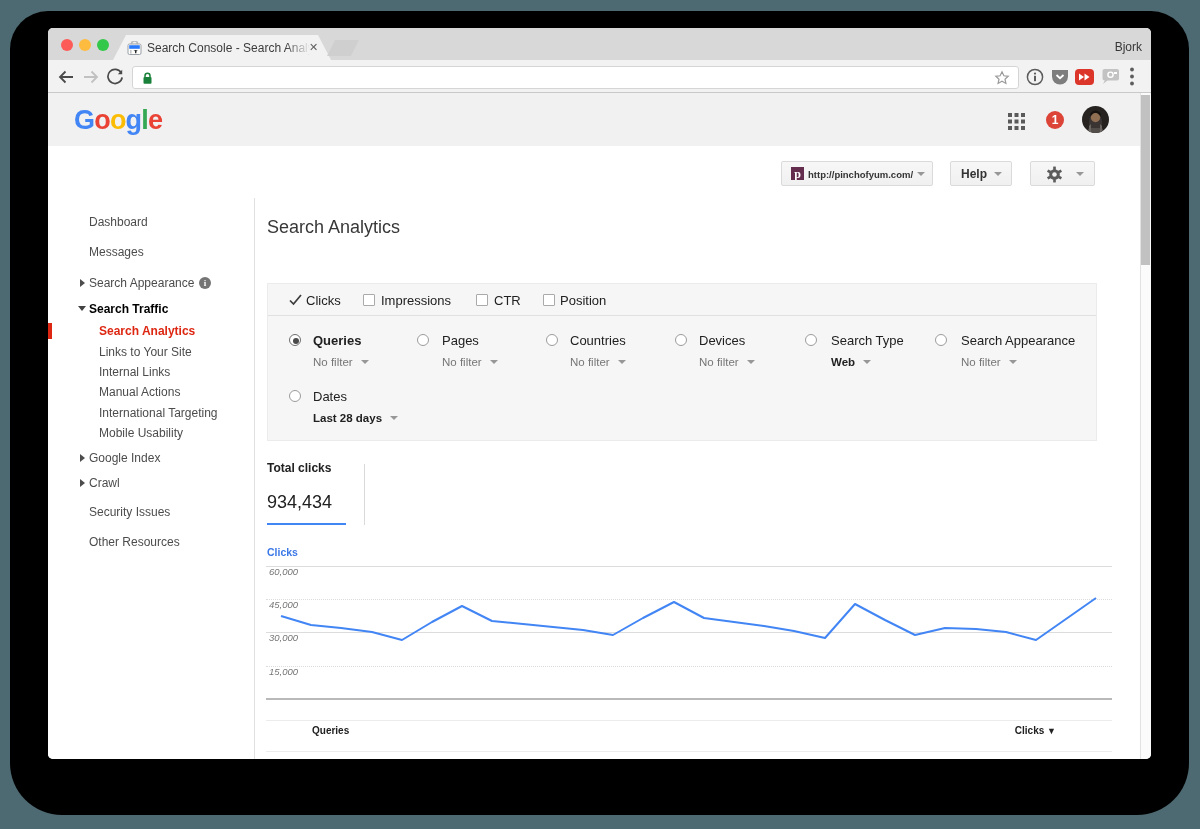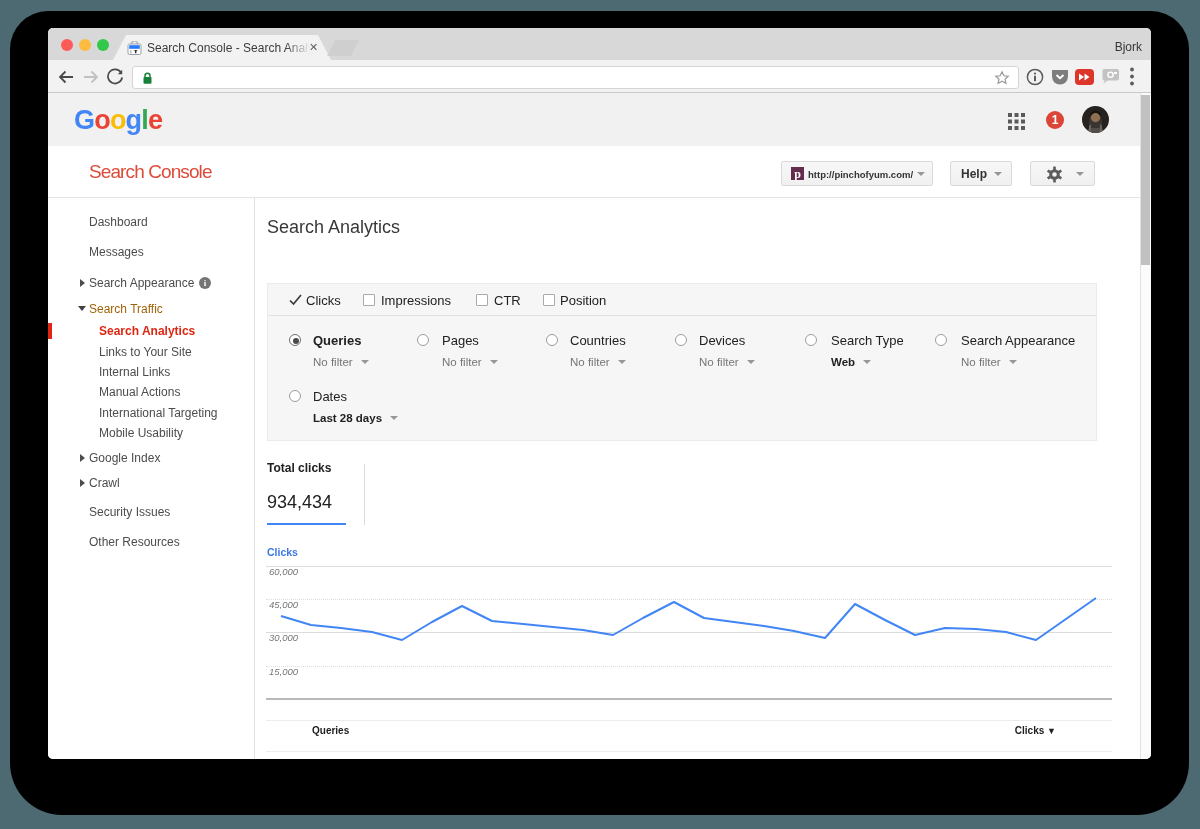--- a/index.html
+++ b/index.html
@@ -159,23 +159,20 @@
         <path d="M5.5 27 a8 9 0 0 1 16 0 z" fill="#524d49"></path>
         <path d="M7 16 a6.5 8 0 0 1 13 0 l0 6 -13 0 z" fill="#3a3533"></path>
         <circle cx="13.5" cy="11.5" r="4.7" fill="#8f6e52"></circle>
         <path d="M8 10 a5.5 5.5 0 0 1 11 0 l-1.4-0.8 a4.6 4.6 0 0 0 -8.2 0 z" fill="#15120f"></path>
         <path d="M9 27 v-9 l-2 2 v7 z" fill="#6a6560"></path>
         <path d="M18 27 v-9 l2 2 v7 z" fill="#6a6560"></path>
       </g>
     </svg>
   </div>
 
-  <div class="schead">
-    <div class="sctitle">Search Console</div>
-  </div>
   <div class="btn" style="left:733px;width:152px;">
     <svg style="position:absolute;left:9px;top:5px" width="13" height="13" viewBox="0 0 13 13">
         <rect width="13" height="13" fill="#642d4e"></rect>
         <text x="6.5" y="10.5" font-family="Liberation Serif, serif" font-size="12" fill="#fff" text-anchor="middle">p</text>
       </svg>
     <span style="position:absolute;left:26px;top:6.5px;font-size:9.5px;">http://pinchofyum.com/</span>
     <span class="caret" style="position:absolute;right:7px;top:10px;"></span>
   </div>
   <div class="btn" style="left:902px;width:62px;">
     <span style="position:absolute;left:10px;top:5px;">Help</span>
@@ -206,21 +203,21 @@
   <div class="sidebar"></div>
   <div class="redbar"></div>
   <div class="nav" style="left:41px;top:187px;">Dashboard</div>
   <div class="nav" style="left:41px;top:217px;">Messages</div>
   <div style="position:absolute;left:32px;top:250.5px;width:0;height:0;border-top:4px solid transparent;border-bottom:4px solid transparent;border-left:5px solid #4c4c4c;"></div>
   <div class="nav" style="left:41px;top:248px;">Search Appearance</div>
   <div style="position:absolute;left:151px;top:249px;width:12px;height:12px;border-radius:50%;background:#757575;color:#fff;font-size:9px;font-weight:bold;text-align:center;line-height:12px;font-family:'Liberation Serif',serif;">i</div>
   <div style="position:absolute;left:30px;top:278px;width:0;height:0;border-left:4px solid transparent;border-right:4px solid transparent;border-top:5px solid #424242;"></div>
   <div style="position:absolute;left:32px;top:426px;width:0;height:0;border-top:4px solid transparent;border-bottom:4px solid transparent;border-left:5px solid #4c4c4c;"></div>
   <div style="position:absolute;left:32px;top:451px;width:0;height:0;border-top:4px solid transparent;border-bottom:4px solid transparent;border-left:5px solid #4c4c4c;"></div>
-  <div class="nav" style="left:41px;top:274px;font-weight:normal;color:#a16207;">Search Traffic</div>
+  <div class="nav" style="left:41px;top:274px;font-weight:bold;color:#000000;">Search Traffic</div>
   <div class="nav" style="left:51px;top:296px;font-weight:bold;color:#dd2712;">Search Analytics</div>
   <div class="nav" style="left:51px;top:317px;">Links to Your Site</div>
   <div class="nav" style="left:51px;top:337px;">Internal Links</div>
   <div class="nav" style="left:51px;top:357px;">Manual Actions</div>
   <div class="nav" style="left:51px;top:378px;">International Targeting</div>
   <div class="nav" style="left:51px;top:398px;">Mobile Usability</div>
   <div class="nav" style="left:41px;top:423px;">Google Index</div>
   <div class="nav" style="left:41px;top:448px;">Crawl</div>
   <div class="nav" style="left:41px;top:477px;">Security Issues</div>
   <div class="nav" style="left:41px;top:507px;">Other Resources</div>

